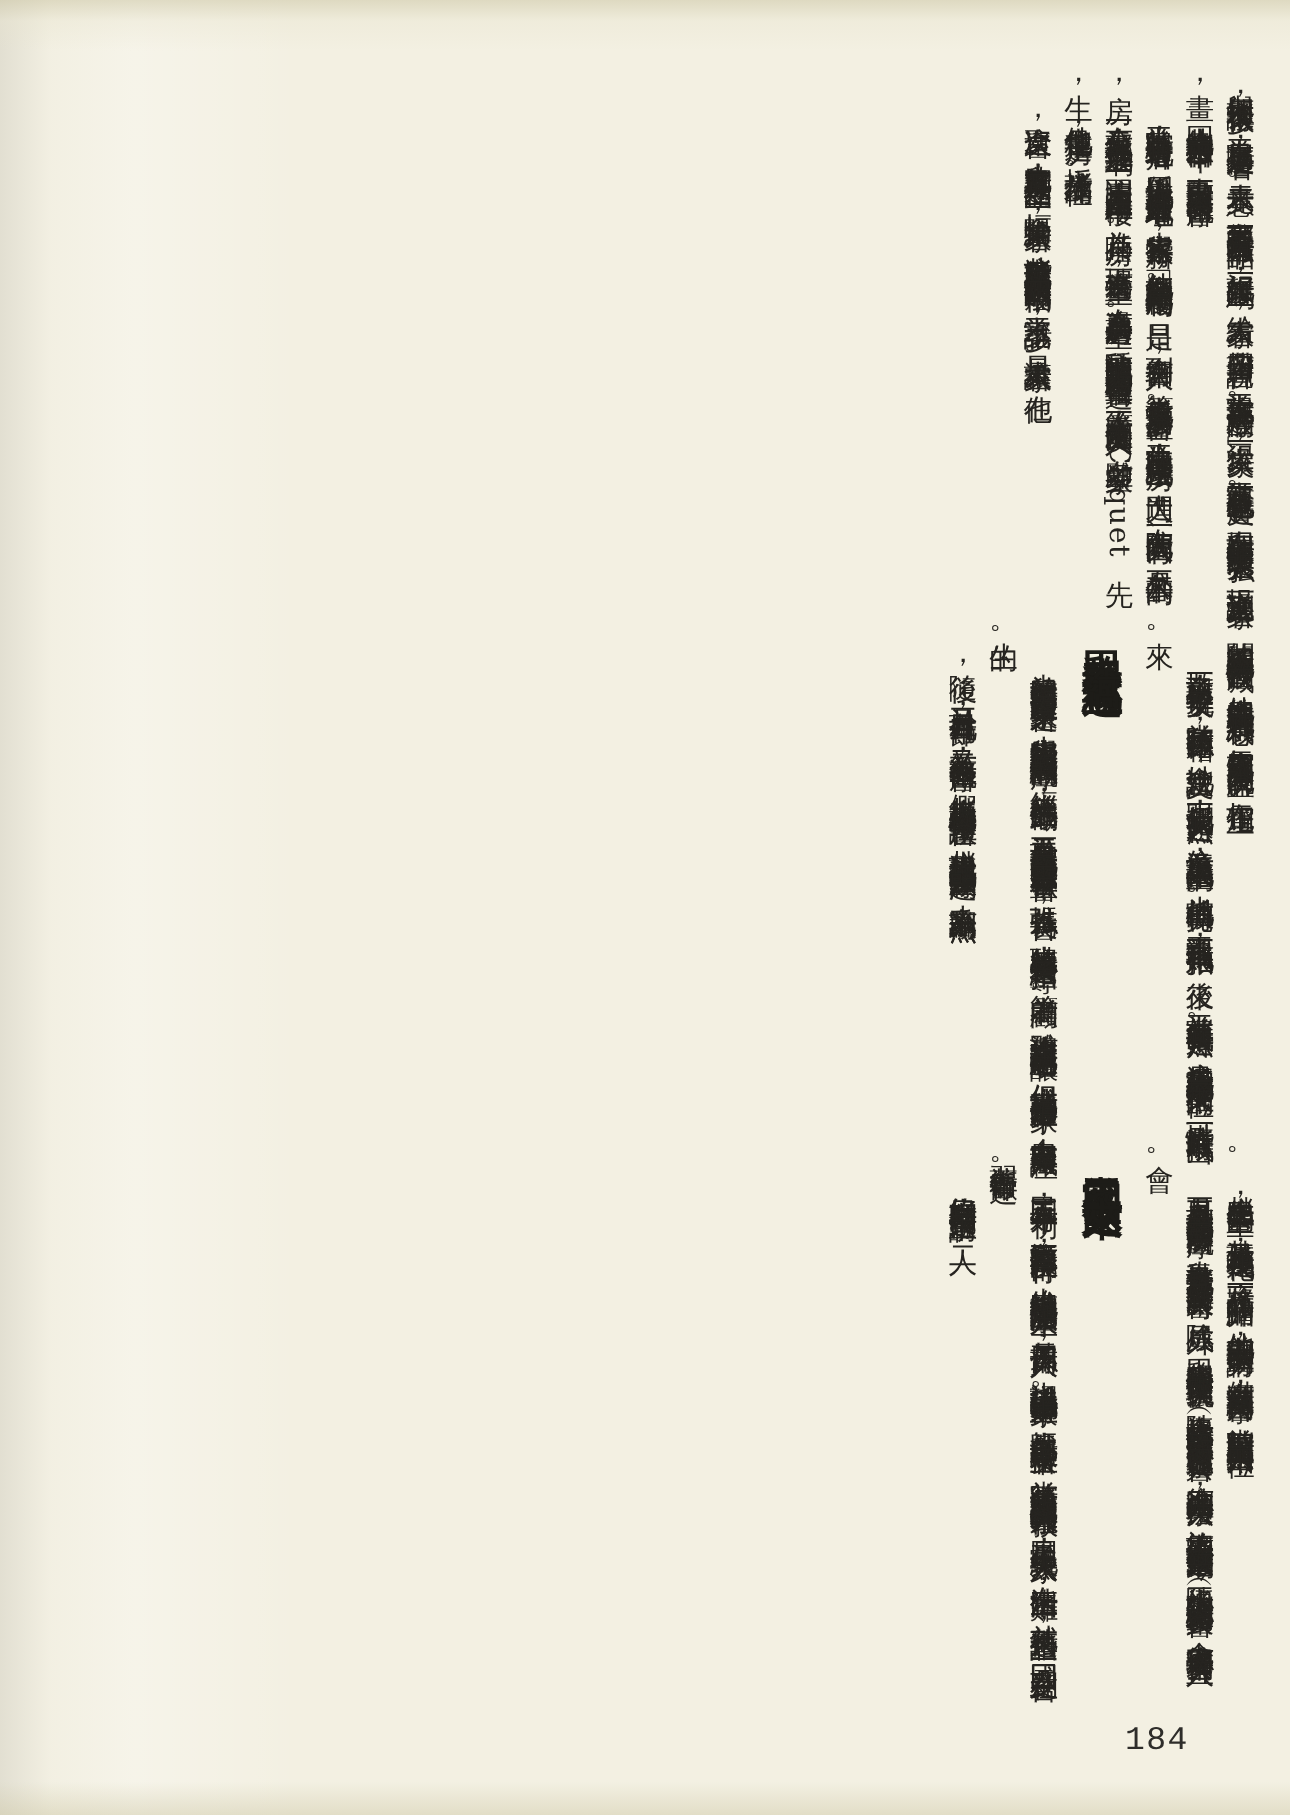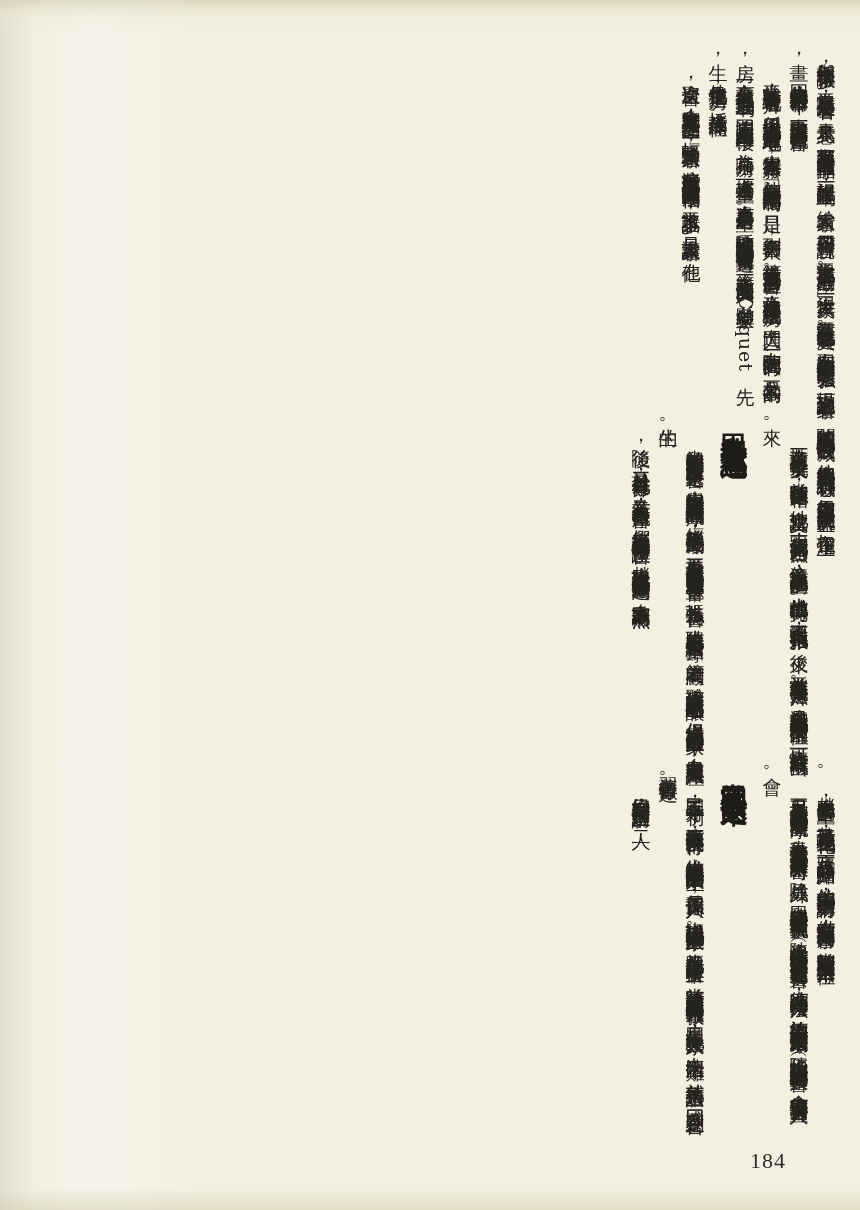--- a/index.html
+++ b/index.html
@@ -46,21 +46,21 @@
     font-size: 27px;
     line-height: 30px;
     letter-spacing: 2px;
     font-weight: 700;
     color: #1d1c18;
   }
   .page-number {
     position: absolute;
     left: 750px;
     top: 1148px;
-    font-family: Liberation Serif, serif;
+    font-family: Liberation Mono, monospace;
     font-size: 22px;
     letter-spacing: 1px;
     color: #2e2d2a;
     text-align: right;
   }
 </style>
 </head>
 <body>
 
 <div class="page">

